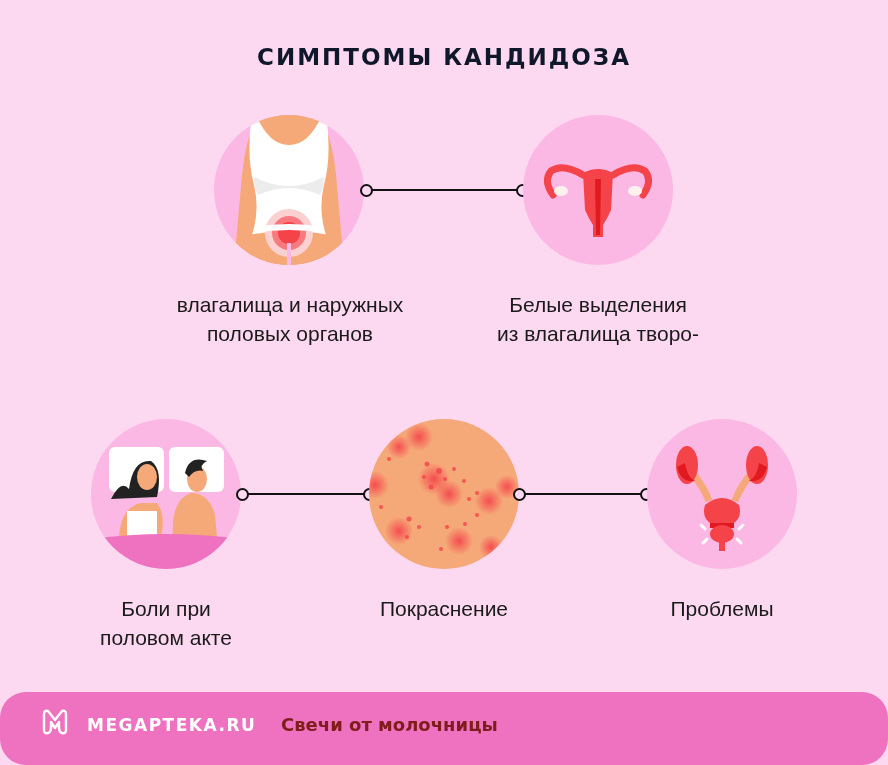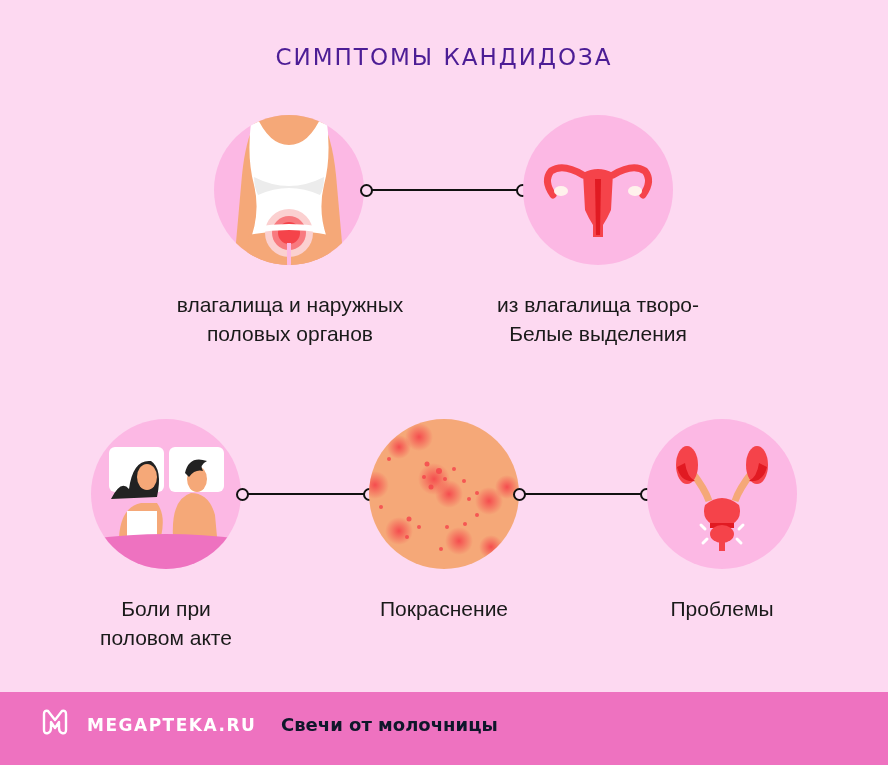--- a/index.html
+++ b/index.html
@@ -1,27 +1,27 @@
 <!DOCTYPE html>
 <html><head>
 <meta charset="utf-8">
 <style>
   html,body{margin:0;padding:0;}
   body{width:888px;height:765px;background:#fdd9f1;position:relative;overflow:hidden;font-family:"Liberation Sans","DejaVu Sans",sans-serif;color:#141414;}
-  .title{position:absolute;top:44px;left:0;width:888px;text-align:center;font-family:"DejaVu Sans",sans-serif;font-weight:normal;font-size:23px;letter-spacing:2px;color:#4c1d95;}
+  .title{position:absolute;top:44px;left:0;width:888px;text-align:center;font-family:"DejaVu Sans",sans-serif;font-weight:bold;font-size:23px;letter-spacing:2px;color:#0f172a;}
   .circle{position:absolute;width:150px;height:150px;border-radius:50%;background:#fcb8e4;overflow:hidden;}
   .circle svg{position:absolute;left:0;top:0;width:150px;height:150px;}
   .line{position:absolute;height:2px;background:#111;}
   .dot{position:absolute;width:9px;height:9px;border:2px solid #111;border-radius:50%;background:#fdd9f1;box-sizing:content-box;}
   .caption{position:absolute;text-align:center;font-size:21px;line-height:29px;color:#1a1a1a;}
   .caption div{white-space:nowrap;}
-  .footer{position:absolute;left:0;top:692px;width:888px;height:73px;background:#ee72c0;}
+  .footer{position:absolute;left:0;top:692px;width:888px;height:73px;background:#ee72c0;border-radius:26px;}
   .logo{position:absolute;left:40px;top:16px;width:30px;height:28px;}
   .brand{position:absolute;left:87px;top:23px;color:#fff;font-family:"DejaVu Sans",sans-serif;font-weight:bold;font-size:17px;letter-spacing:1.5px;}
-  .tagline{position:absolute;left:281px;top:22px;color:#0f172a;font-family:"DejaVu Sans",sans-serif;font-weight:bold;font-size:18px;}
+  .tagline{position:absolute;left:281px;top:22px;color:#7f1d1d;font-family:"DejaVu Sans",sans-serif;font-weight:bold;font-size:18px;}
 </style>
 </head>
 <body>
 
 <div class="title">СИМПТОМЫ КАНДИДОЗА</div>
 
 <div class="circle" style="left:214px;top:115px;">
   <svg viewBox="0 0 150 150">
     <path d="M20 150 L28 60 Q32 20 45 0 L105 0 Q118 20 122 60 L130 150 Z" fill="#f5a878"></path>
     <path d="M42 0 Q55 30 75 30 Q95 30 108 0 L112 0 Q118 40 110 70 Q104 95 112 120 L38 120 Q46 95 40 70 Q32 40 38 0 Z" fill="#ffffff"></path>
@@ -48,22 +48,22 @@
     <ellipse cx="38" cy="76" rx="7" ry="5" fill="#fff2ec"></ellipse>
     <ellipse cx="112" cy="76" rx="7" ry="5" fill="#fff2ec"></ellipse>
   </svg>
 </div>
 
 <div class="caption" style="left:130px;top:290px;width:320px;">
   <div>влагалища и наружных</div>
   <div>половых органов</div>
 </div>
 <div class="caption" style="left:448px;top:290px;width:300px;">
+  <div>Белые выделения</div>
   <div>из влагалища творо-</div>
-  <div>Белые выделения</div>
 </div>
 
 <div class="circle" style="left:91px;top:419px;">
   <svg viewBox="0 0 150 150">
     <rect x="18" y="28" width="55" height="45" rx="6" fill="#fff"></rect>
     <rect x="78" y="28" width="55" height="45" rx="6" fill="#fff"></rect>
     <path d="M20 80 Q30 60 38 70 Q42 40 60 42 Q72 50 66 78 Z" fill="#222"></path>
     <ellipse cx="56" cy="58" rx="10" ry="13" fill="#f5a878"></ellipse>
     <path d="M28 118 Q30 88 50 84 L66 84 Q75 96 70 118 Z" fill="#f5a878"></path>
     <path d="M36 92 L66 92 L66 118 L36 118 Z" fill="#fff"></path>

